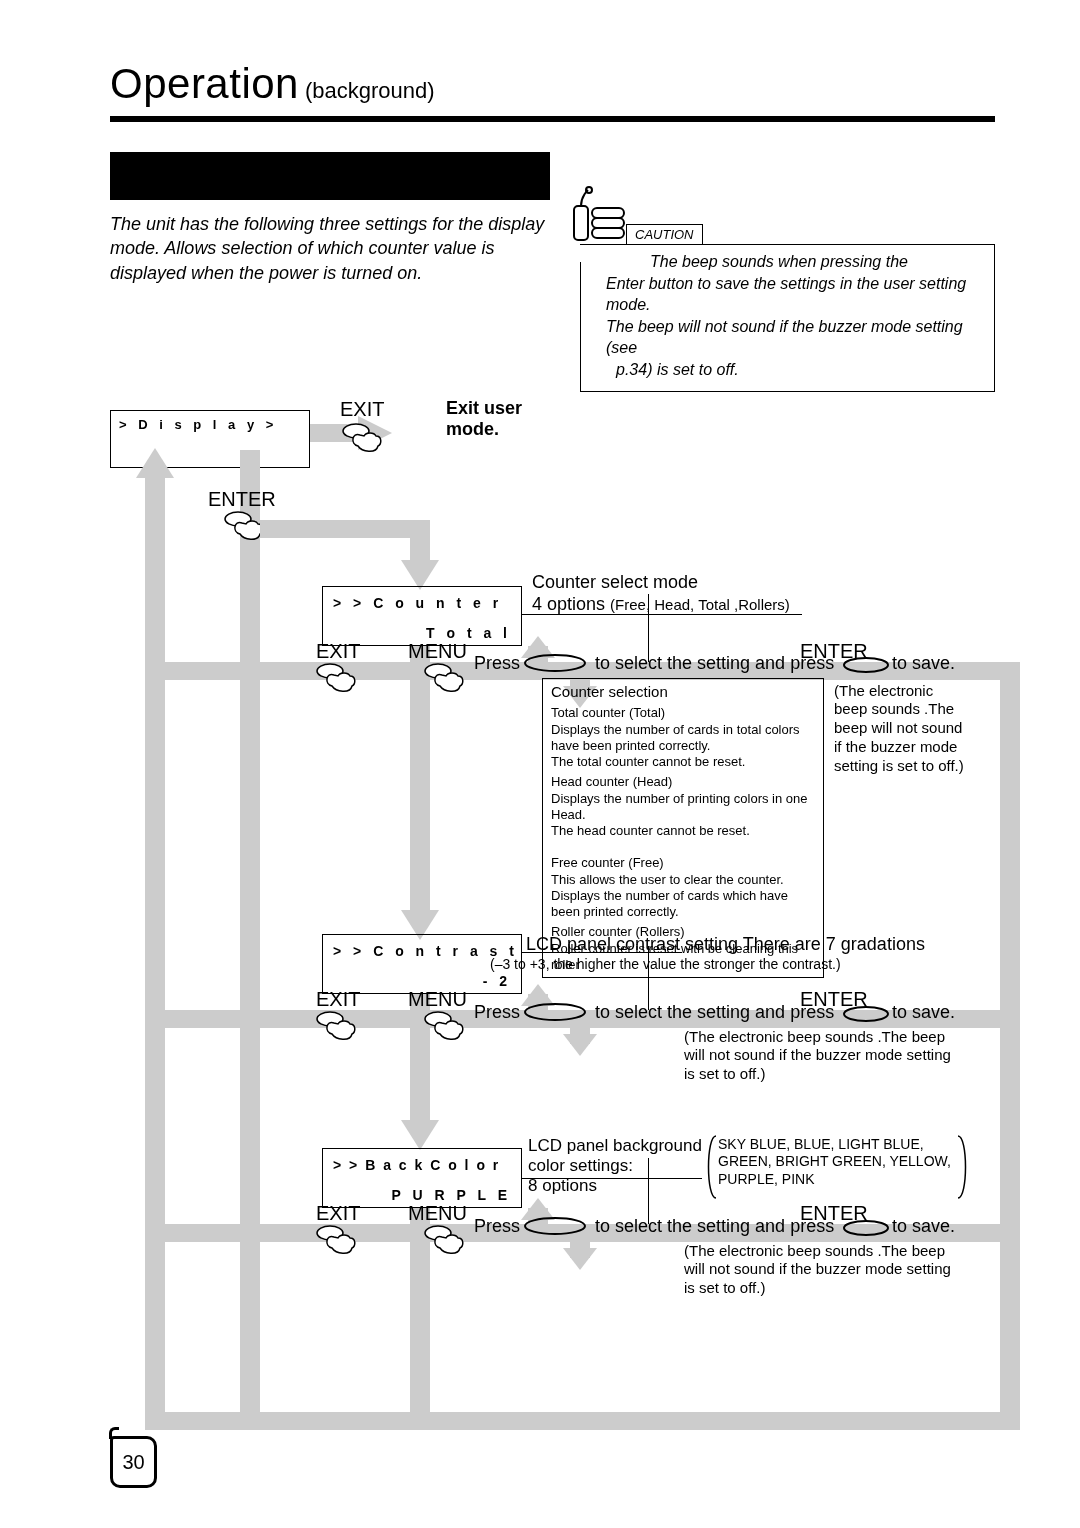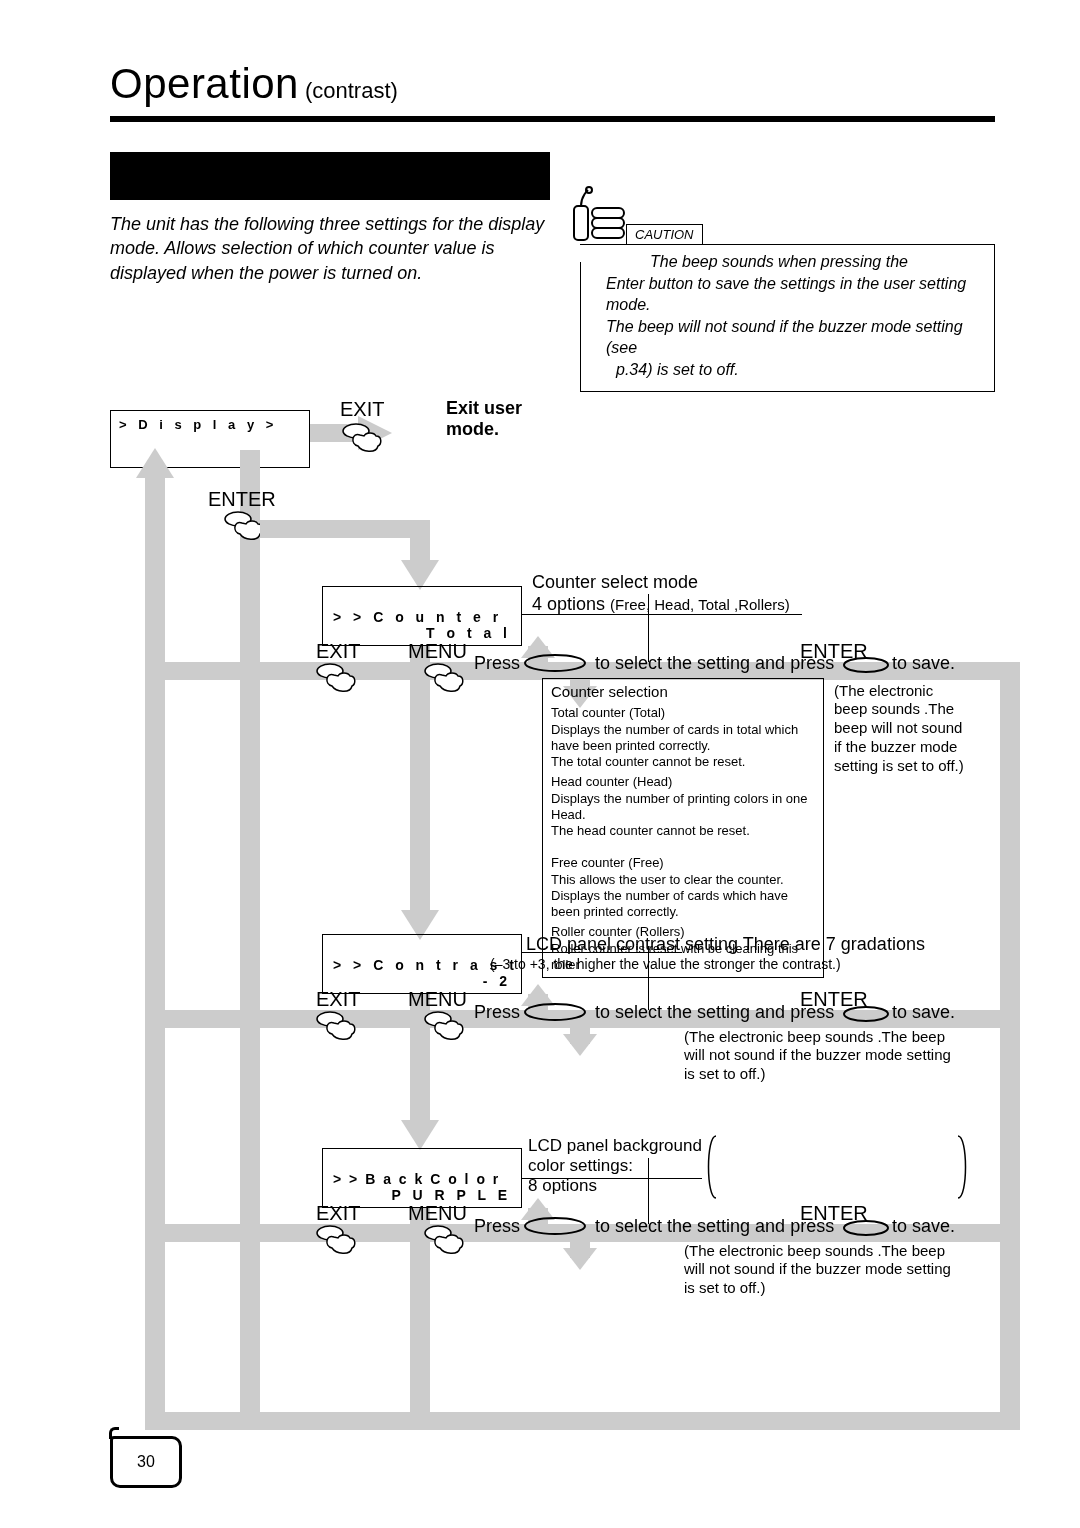--- a/index.html
+++ b/index.html
@@ -48,21 +48,21 @@
     position: absolute; top: 0; left: 0; width: 200px; height: 58px;
     border: 1.5px solid #000;
   }
   .display-label {
     position: absolute; top: 6px; left: 8px; font-size: 13px; font-weight: bold; letter-spacing: 4px;
   }
   .lcd {
     position: absolute; border: 1.5px solid #000;
     width: 200px; height: 60px;
   }
-  .lcd-title { position: absolute; top: 22px; left: 10px; font-size: 14px; font-weight: bold; letter-spacing: 4px; }
+  .lcd-title { position: absolute; top: 8px; left: 10px; font-size: 14px; font-weight: bold; letter-spacing: 4px; }
   .lcd-val { position: absolute; bottom: 4px; right: 10px; font-size: 14px; font-weight: bold; letter-spacing: 4px; }
   .btn-label { position: absolute; font-size: 20px; }
   .hand-svg { position: absolute; }
   .arrow-right { position: absolute; }
   .exit-user { position: absolute; font-size: 18px; font-weight: bold; line-height: 1.2; }
   .mode-title { position: absolute; font-size: 18px; }
   .mode-sub { position: absolute; font-size: 18px; }
   .mode-sub small { font-size: 15px; }
   .select-row { position: absolute; font-size: 18px; display: flex; align-items: center; }
   .info-box {
@@ -70,36 +70,36 @@
     font-size: 14px; line-height: 1.25; padding: 4px 8px;
   }
   .note-text { position: absolute; font-size: 15px; line-height: 1.25; }
   .bracket-svg { position: absolute; }
   .thin-line { position: absolute; background: #000; height: 1px; }
   .thin-vline { position: absolute; background: #000; width: 1px; }
   .page-num-wrap {
     position: absolute; bottom: 40px; left: 110px;
   }
   .page-num {
-    width: 72px; height: 52px; border: 3px solid #000; border-radius: 0 10px 10px 10px;
-    font-size: 16px; display: flex; align-items: center; justify-content: center;
+    width: 47px; height: 52px; border: 3px solid #000; border-radius: 0 10px 10px 10px;
+    font-size: 20px; display: flex; align-items: center; justify-content: center;
     border-top-left-radius: 4px;
   }
   .page-tick {
     width: 10px; height: 12px; border-left: 3px solid #000; border-top: 3px solid #000;
     border-top-left-radius: 6px; margin-bottom: -3px; margin-left: -1px;
   }
 </style>
 </head>
 <body>
 
 <div class="page">
   <div class="title-row">
     <span class="title-big">Operation</span>
-    <span class="title-sub">(contrast)</span>
+    <span class="title-sub">(background)</span>
   </div>
   <div class="title-rule"></div>
 
   <div class="black-bar"></div>
 
   <div class="intro-row">
     <div class="intro-text">The unit has the following three settings for the display mode.  Allows selection of which counter value is displayed when the power is turned on.</div>
     <div class="caution-wrap">
       <svg class="paper-roll" width="60" height="56" viewBox="0 0 60 56">
         <g fill="none" stroke="#000" stroke-width="2">
@@ -214,21 +214,21 @@
     <div class="select-row" style="top:243px;left:485px;">to select the setting and press</div>
     <svg style="position:absolute;top:246px;left:732px;" width="48" height="18" viewBox="0 0 48 18">
         <ellipse cx="24" cy="9" rx="22" ry="7" fill="none" stroke="#000" stroke-width="2"></ellipse>
       </svg>
     <div class="select-row" style="top:243px;left:782px;">to save.</div>
 
     <div class="info-box" style="top:268px;left:432px;width:282px;">
       <div style="font-size:15px;">Counter selection</div>
       <div style="margin-top:4px;font-size:13px;">
         <div>Total counter (Total)</div>
-        <div>Displays the number of cards in total which have been printed correctly.</div>
+        <div>Displays the number of cards in total colors have been printed correctly.</div>
         <div>The total counter cannot be reset.</div>
         <div style="margin-top:4px;">Head counter (Head)</div>
         <div>Displays the number of printing colors in one Head.</div>
         <div>The head counter cannot be reset.</div>
         <div style="margin-top:16px;">Free counter (Free)</div>
         <div>This allows the user to clear the counter. Displays the number of cards which have been printed correctly.</div>
         <div style="margin-top:4px;">Roller counter (Rollers)</div>
         <div>Roller counter is reset with be cleaning  this roller</div>
       </div>
     </div>
@@ -303,20 +303,21 @@
       <div>LCD panel background</div>
       <div>color settings:</div>
       <div>8 options</div>
     </div>
     <div class="thin-line" style="top:768px;left:412px;width:180px;"></div>
     <div class="thin-vline" style="top:748px;left:538px;height:78px;"></div>
 
     <svg class="bracket-svg" style="top:724px;left:592px;" width="16" height="66" viewBox="0 0 16 66">
         <path d="M14 2 C 4 2, 4 64, 14 64" fill="none" stroke="#000" stroke-width="1.5"></path>
       </svg>
+    <div class="note-text" style="top:726px;left:608px;width:240px;font-size:14px;">SKY BLUE, BLUE, LIGHT BLUE, GREEN, BRIGHT GREEN, YELLOW, PURPLE, PINK</div>
     <svg class="bracket-svg" style="top:724px;left:846px;" width="16" height="66" viewBox="0 0 16 66">
         <path d="M2 2 C 12 2, 12 64, 2 64" fill="none" stroke="#000" stroke-width="1.5"></path>
       </svg>
 
     <div class="g" style="top:798px;left:300px;width:20px;height:30px;"></div>
     <div class="g" style="top:814px;left:55px;width:170px;height:18px;"></div>
     <div class="g" style="top:814px;left:150px;width:760px;height:18px;"></div>
     <div class="g" style="top:798px;left:418px;width:20px;height:18px;"></div>
     <svg style="position:absolute;top:788px;left:411px;" width="34" height="22" viewBox="0 0 34 22">
         <polygon points="0,22 34,22 17,0" fill="#ccc"></polygon>

